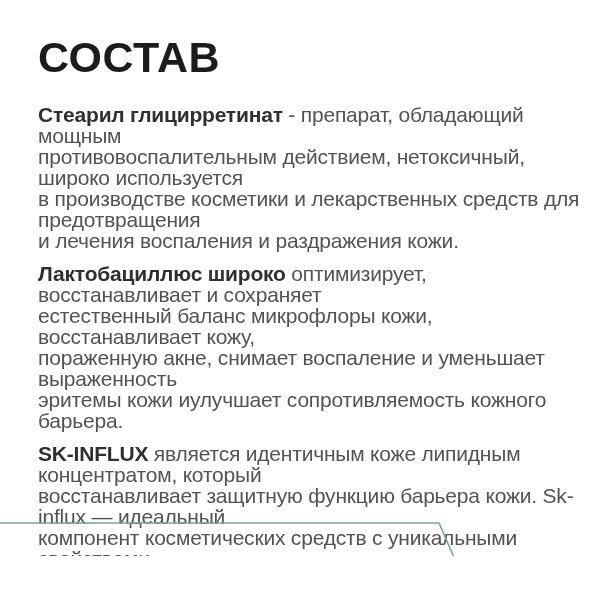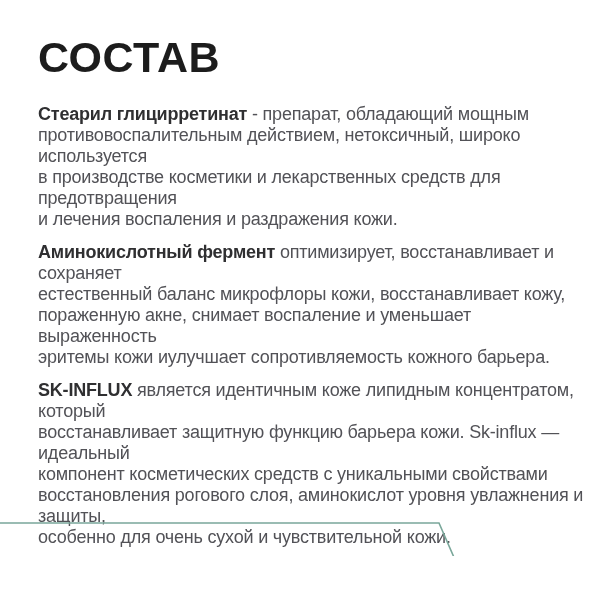--- a/index.html
+++ b/index.html
@@ -27,21 +27,21 @@
     color: #1c1c1c;
   }
   .content {
     position: absolute;
     left: 38px;
     top: 104px;
     width: 552px;
   }
   .ingredient {
     margin: 0 0 12px 0;
-    font-size: 18px;
+    font-size: 21px;
     line-height: 21px;
     letter-spacing: -0.2px;
     color: #525257;
   }
   .ingredient .lead {
     font-weight: bold;
     color: #2f2f31;
   }
   .ingredient .desc {
     white-space: pre-line;
@@ -72,21 +72,21 @@
 
   <h1 class="page-title">СОСТАВ</h1>
 
   <div class="content">
 
     <p class="ingredient"><span class="lead">Стеарил глицирретинат</span><span class="desc"> - препарат, обладающий мощным
 противовоспалительным действием, нетоксичный, широко используется
 в производстве косметики и лекарственных средств для предотвращения
 и лечения воспаления и раздражения кожи.</span></p>
 
-    <p class="ingredient"><span class="lead">Аминокислотный фермент</span><span class="desc"> оптимизирует, восстанавливает и сохраняет
+    <p class="ingredient"><span class="lead">Лактобациллюс широко</span><span class="desc"> оптимизирует, восстанавливает и сохраняет
 естественный баланс микрофлоры кожи, восстанавливает кожу,
 пораженную акне, снимает воспаление и уменьшает выраженность
 эритемы кожи иулучшает сопротивляемость кожного барьера.</span></p>
 
     <p class="ingredient"><span class="lead">SK-INFLUX</span><span class="desc"> является идентичным коже липидным концентратом, который
 восстанавливает защитную функцию барьера кожи. Sk-influx — идеальный
 компонент косметических средств с уникальными свойствами
 восстановления рогового слоя, аминокислот уровня увлажнения и защиты,
 особенно для очень сухой и чувствительной кожи.</span></p>
 

